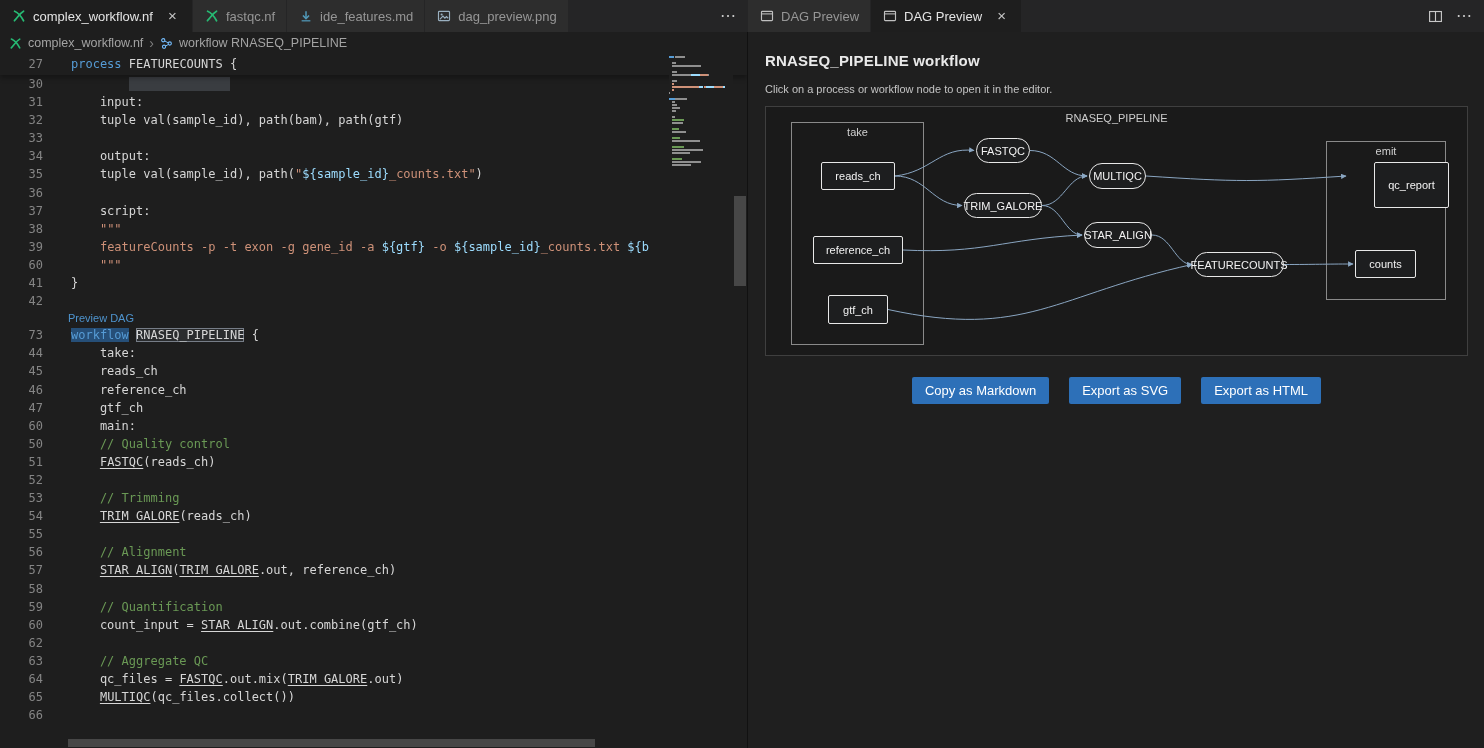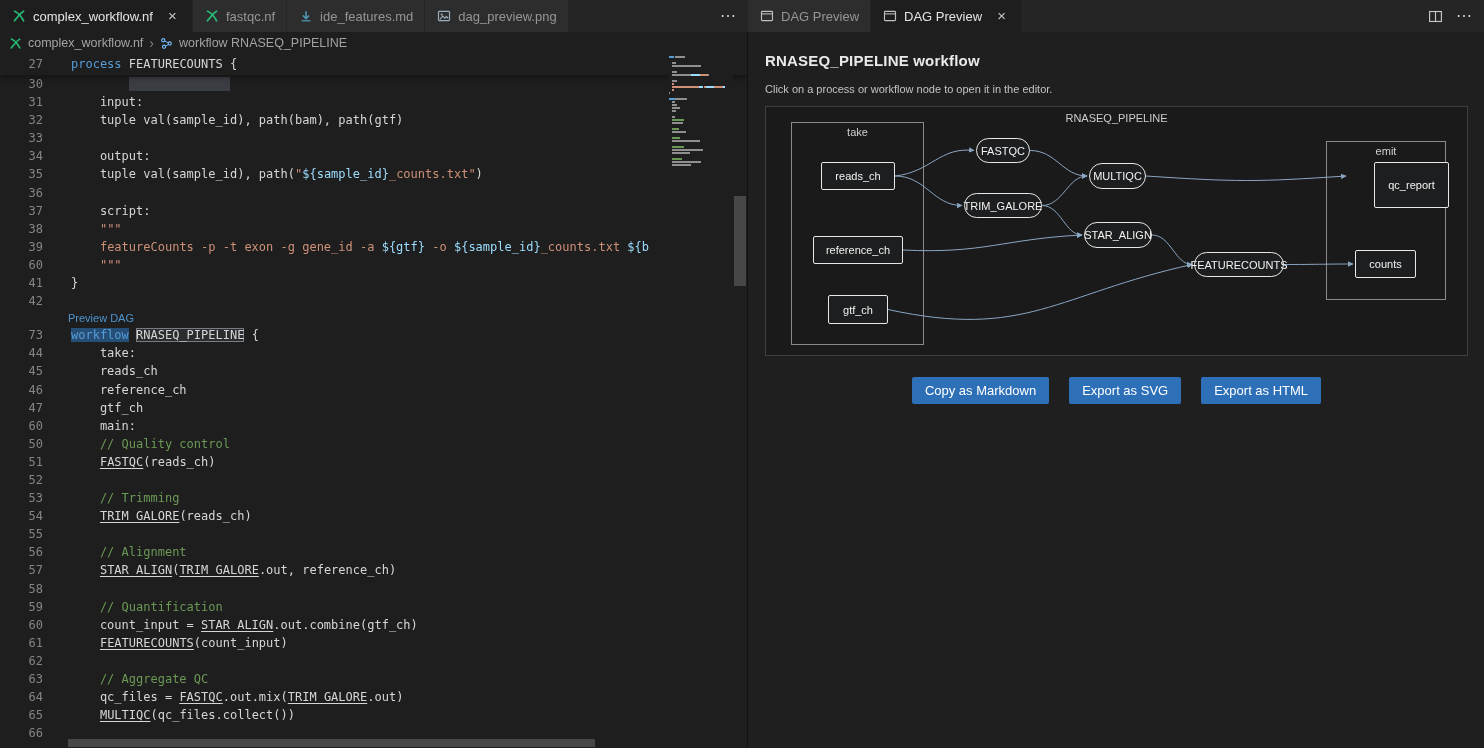--- a/index.html
+++ b/index.html
@@ -216,21 +216,20 @@
             <div class="row"><span class="gutter">51</span><span class="code"><span class="d">    </span><span class="d ln">FASTQC</span><span class="d">(reads_ch)</span></span></div>
             <div class="row"><span class="gutter">52</span><span class="code"></span></div>
             <div class="row"><span class="gutter">53</span><span class="code"><span class="c">    // Trimming</span></span></div>
             <div class="row"><span class="gutter">54</span><span class="code"><span class="d">    </span><span class="d ln">TRIM_GALORE</span><span class="d">(reads_ch)</span></span></div>
             <div class="row"><span class="gutter">55</span><span class="code"></span></div>
             <div class="row"><span class="gutter">56</span><span class="code"><span class="c">    // Alignment</span></span></div>
             <div class="row"><span class="gutter">57</span><span class="code"><span class="d">    </span><span class="d ln">STAR_ALIGN</span><span class="d">(</span><span class="d ln">TRIM_GALORE</span><span class="d">.out, reference_ch)</span></span></div>
             <div class="row"><span class="gutter">58</span><span class="code"></span></div>
             <div class="row"><span class="gutter">59</span><span class="code"><span class="c">    // Quantification</span></span></div>
             <div class="row"><span class="gutter">60</span><span class="code"><span class="d">    count_input = </span><span class="d ln">STAR_ALIGN</span><span class="d">.out.combine(gtf_ch)</span></span></div>
-            <div class="row"><span class="gutter">61</span><span class="code"><span class="d">    </span><span class="d ln">FEATURECOUNTS</span><span class="d">(count_input)</span></span></div>
             <div class="row"><span class="gutter">62</span><span class="code"></span></div>
             <div class="row"><span class="gutter">63</span><span class="code"><span class="c">    // Aggregate QC</span></span></div>
             <div class="row"><span class="gutter">64</span><span class="code"><span class="d">    qc_files = </span><span class="d ln">FASTQC</span><span class="d">.out.mix(</span><span class="d ln">TRIM_GALORE</span><span class="d">.out)</span></span></div>
             <div class="row"><span class="gutter">65</span><span class="code"><span class="d">    </span><span class="d ln">MULTIQC</span><span class="d">(qc_files.collect())</span></span></div>
             <div class="row"><span class="gutter">66</span><span class="code"></span></div>
           </div>
         <div class="minimap" id="minimap">
             <div class="mm-row">
               <i style="width:4.9px;background:#569cd6"></i>
               <i style="width:0.7px"></i>

